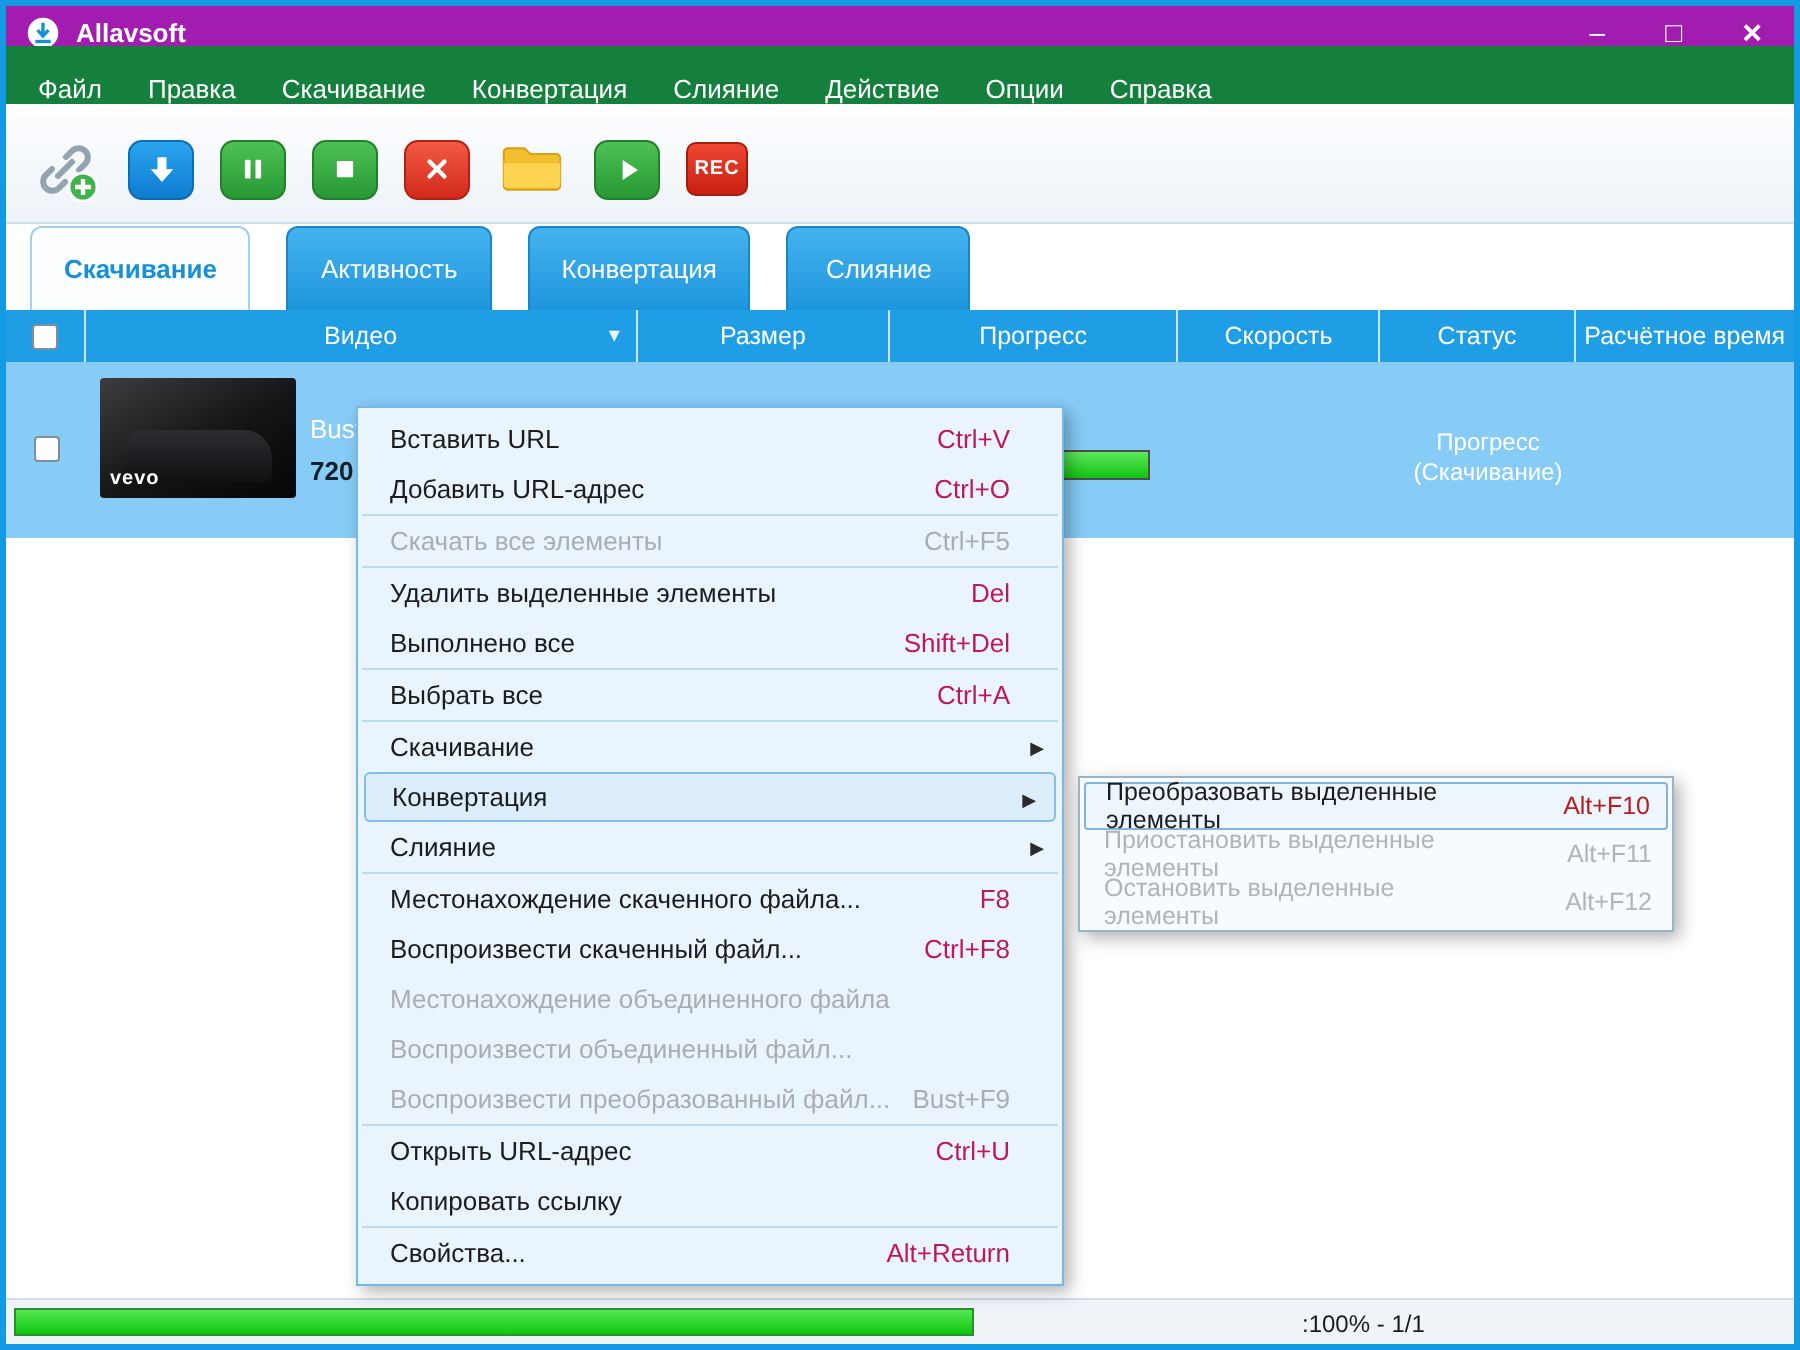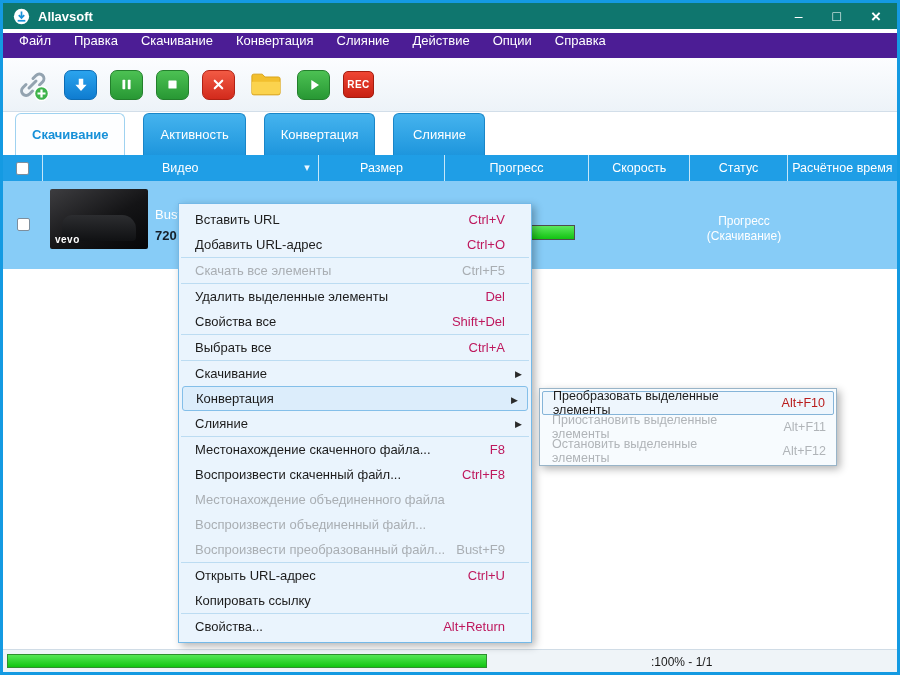--- a/index.html
+++ b/index.html
@@ -4,28 +4,28 @@
 <style>
   * { margin:0; padding:0; box-sizing:border-box; }
   body { font-family:"Liberation Sans", sans-serif; background:#444; }
   .window {
     position:relative; width:900px; height:675px; margin:0 auto;
     border:3px solid #149ae2; background:#fff; overflow:hidden;
     font-family:"Liberation Sans", sans-serif;
   }
   
   .titlebar { position:absolute; top:0; left:0; right:0; height:26px;
-    background:#0f766e; display:flex; align-items:center; padding:0 10px; }
+    background:#a21caf; display:flex; align-items:center; padding:0 10px; }
   .logo { display:flex; align-items:center; margin-right:8px; }
   .title { color:#fff; font-weight:bold; font-size:13px; }
   .win-controls { margin-left:auto; display:flex; align-items:center; gap:30px; padding-right:6px; }
   .win-controls span { color:#fff; font-size:14px; line-height:1; cursor:default; }
   
-  .menubar { position:absolute; top:30px; left:0; right:0; height:29px;
-    background:#4c1d95; display:flex; align-items:flex-start; gap:23px; padding-left:16px; }
+  .menubar { position:absolute; top:20px; left:0; right:0; height:29px;
+    background:#15803d; display:flex; align-items:flex-end; gap:23px; padding-left:16px; }
   .menubar span { color:#fff; font-size:13px; }
   
   .toolbar { position:absolute; top:55px; left:0; right:0; height:54px;
     background:linear-gradient(#fcfdff,#edf3f8); border-bottom:1px solid #d2dee9;
     display:flex; align-items:center; gap:13px; padding-left:12px; }
   .tb-btn { width:33px; height:30px; border-radius:7px; display:flex; align-items:center; justify-content:center; }
   .tb-plain { width:36px; height:32px; display:flex; align-items:center; justify-content:center; }
   .tb-blue { background:linear-gradient(#2ba4ee,#0f7cd0); border:1px solid #0d6cb4; }
   .tb-green { background:linear-gradient(#4cc153,#289834); border:1px solid #237f2c; }
   .tb-red { background:linear-gradient(#f25a44,#d22a1c); border:1px solid #b02114; }
@@ -235,21 +235,21 @@
     <div class="mi dis">
       <span>Скачать все элементы</span>
       <span class="mi-s">Ctrl+F5</span>
     </div>
     <div class="msep"></div>
     <div class="mi">
       <span>Удалить выделенные элементы</span>
       <span class="mi-s">Del</span>
     </div>
     <div class="mi">
-      <span>Свойства все</span>
+      <span>Выполнено все</span>
       <span class="mi-s">Shift+Del</span>
     </div>
     <div class="msep"></div>
     <div class="mi">
       <span>Выбрать все</span>
       <span class="mi-s">Ctrl+A</span>
     </div>
     <div class="msep"></div>
     <div class="mi">
       <span>Скачивание</span>

